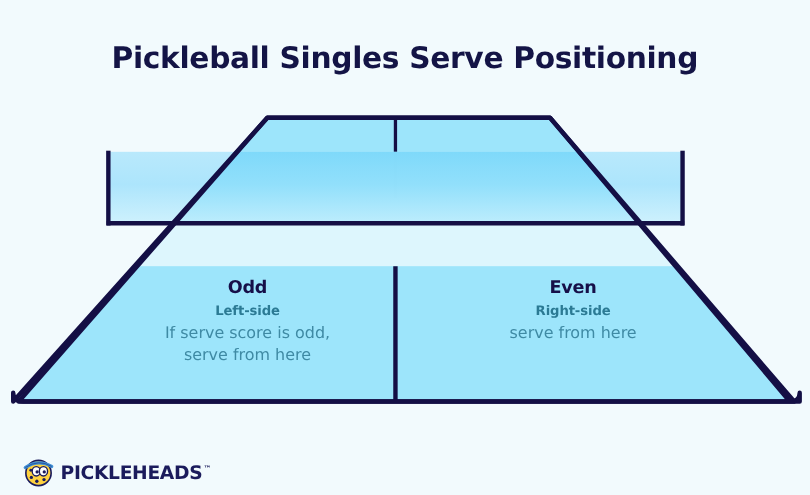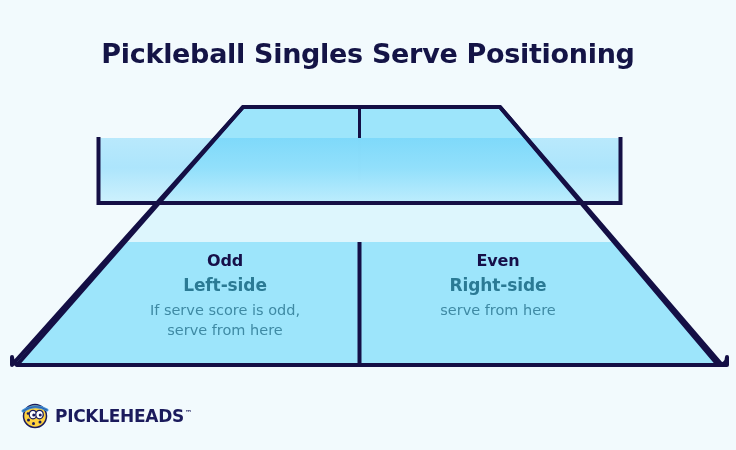--- a/index.html
+++ b/index.html
@@ -39,52 +39,52 @@
     left: 0;
     width: 736px;
     height: 450px;
   }
   .label-block {
     position: absolute;
     text-align: center;
     width: 260px;
   }
   #label-left  { left: 95px;  top: 252px; }
-  #label-right { left: 368px; top: 252px; }
+  #label-right { left: 391px; top: 252px; }
   .side-parity {
     font-family: "DejaVu Sans", sans-serif;
     font-size: 16px;
     font-weight: bold;
     color: #160f48;
     line-height: 1.12;
     letter-spacing: -0.2px;
   }
   .side-name {
     font-family: "DejaVu Sans", sans-serif;
-    font-size: 17px;
+    font-size: 12px;
     font-weight: bold;
     color: #2b7a94;
     line-height: 1.5;
     margin-top: 3px;
     letter-spacing: -0.1px;
     text-align: center;
   }
   .side-desc {
     font-family: "DejaVu Sans", sans-serif;
     font-size: 14.5px;
     font-weight: normal;
     color: #3f8aa4;
     line-height: 1.38;
     margin-top: 2px;
   }
   .side-desc span { display: block; }
   #logo {
     position: absolute;
     left: 20px;
-    top: 400px;
+    top: 414px;
     display: flex;
     align-items: center;
     gap: 5px;
   }
   #logo-mark { width: 30px; height: 30px; display: block; }
   #logo-word {
     font-family: "DejaVu Sans", sans-serif;
     font-size: 17px;
     font-weight: bold;
     color: #1b1b5c;

